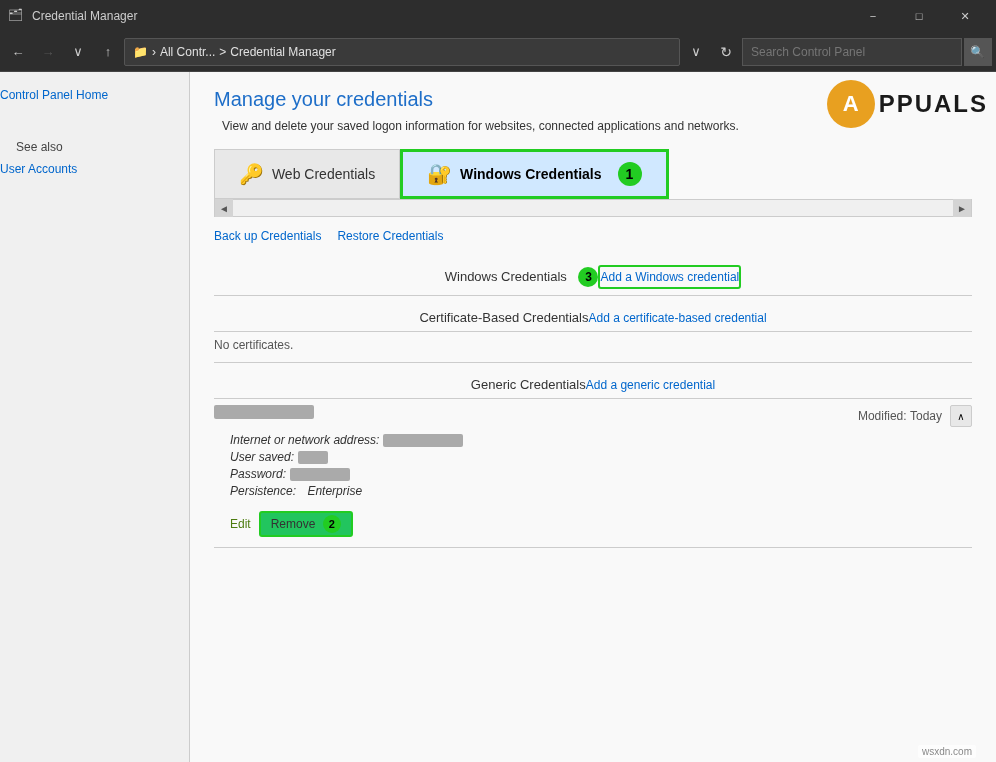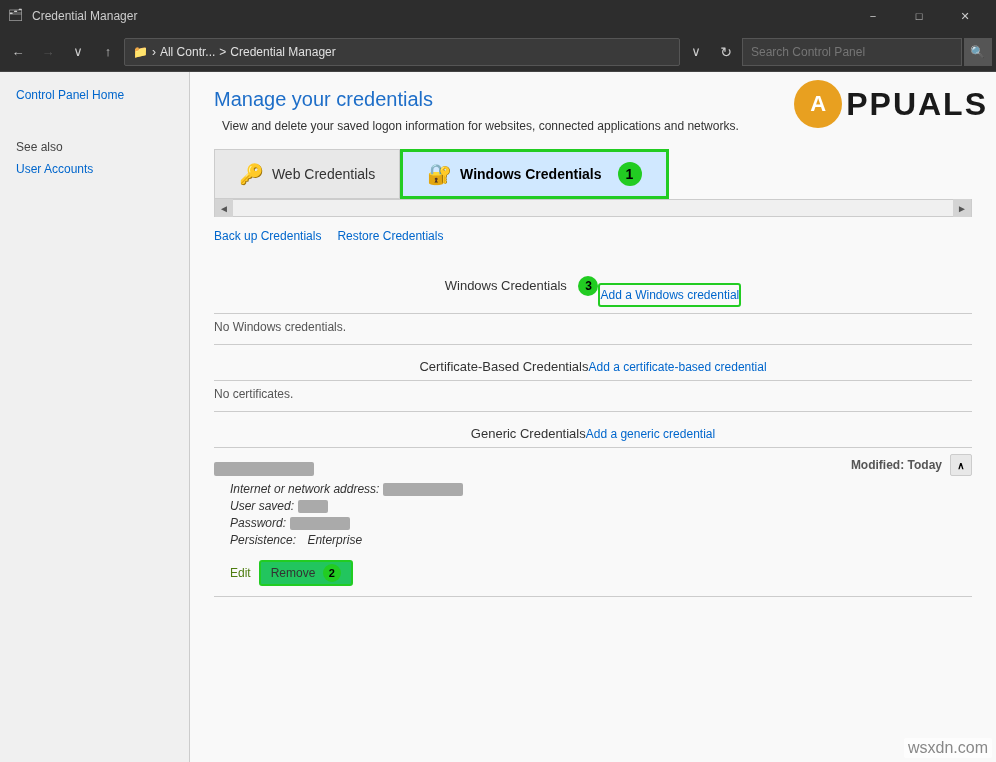--- a/index.html
+++ b/index.html
@@ -59,21 +59,21 @@
     .main-area {
       display: flex; height: calc(762px - 72px);
     }
 
     
     .sidebar {
       width: 190px; background: #f0f0f0; padding: 12px 0;
       border-right: 1px solid #ccc;
     }
     .sidebar-link {
-      display: block; padding: 4px 16px; color: #0066cc; font-size: 12px;
+      display: block; padding: 4px 0; color: #0066cc; font-size: 12px;
       text-decoration: none; cursor: pointer;
     }
     .sidebar-section { margin-top: 30px; }
     .sidebar-see-also {
       padding: 4px 16px; font-size: 12px; color: #444; font-style: normal;
     }
 
     
     .content {
       flex: 1; background: #f9f9f9; padding: 16px 24px; overflow-y: auto;
@@ -126,33 +126,33 @@
     .cred-section { margin-bottom: 0; }
     .section-header {
       display: flex; align-items: center; justify-content: center;
       padding: 6px 0; border-bottom: 1px solid #ccc;
     }
     .section-title { font-size: 13px; color: #333; font-weight: normal; }
     .section-add-link {
       color: #0066cc; font-size: 12px; cursor: pointer; text-decoration: none;
     }
     .section-add-link.highlighted {
-      border: 2px solid #22cc22; padding: 3px 0; border-radius: 3px; margin-top: 18px;
+      border: 2px solid #22cc22; padding: 3px 0; border-radius: 3px;
     }
     .section-empty {
       font-size: 12px; color: #555; padding: 6px 0 10px 0;
       border-bottom: 1px solid #ccc;
     }
 
     
     .cred-entry {
       padding: 6px 0; border-bottom: 1px solid #ccc;
     }
     .cred-entry-header {
-      display: flex; align-items: flex-end; justify-content: space-between; font-weight: bold;
+      display: flex; align-items: flex-start; justify-content: space-between;
     }
     .cred-entry-name {
       font-size: 12px; color: #aaa; background: #aaa; border-radius: 2px;
       min-width: 100px; height: 14px;
     }
     .cred-entry-modified {
       font-size: 12px; color: #555;
     }
     .cred-entry-details {
       padding: 6px 16px;
@@ -185,27 +185,27 @@
     .watermark {
       position: absolute; top: 8px; right: 8px;
       display: flex; align-items: center; gap: 4px;
     }
     .watermark-icon {
       width: 48px; height: 48px; background: #e8a020; border-radius: 50%;
       display: flex; align-items: center; justify-content: center;
       font-size: 22px; color: white; font-weight: bold;
     }
     .watermark-text {
-      font-size: 32px; font-weight: bold; color: #1a1a1a; letter-spacing: 2px;
+      font-size: 24px; font-weight: bold; color: #1a1a1a; letter-spacing: 2px;
     }
 
     
     .wsxdn {
-      position: fixed; bottom: 4px; right: 4px;
-      font-size: 16px; color: #888; background: rgba(255,255,255,0.7);
+      position: fixed; bottom: 4px; right: 20px;
+      font-size: 10px; color: #888; background: rgba(255,255,255,0.7);
       padding: 1px 4px; border-radius: 2px;
     }
     .chevron-expand {
       width: 22px; height: 22px; border: 1px solid #ccc; background: #e8e8e8;
       display: flex; align-items: center; justify-content: center;
       font-size: 10px; cursor: pointer; border-radius: 2px;
     }
   </style>
 </head>
 <body>
@@ -284,21 +284,20 @@
     </div>
 
     <div class="cred-section">
       <div class="section-header">
         <span class="section-title">
           <span>Windows Credentials</span>
           <span class="badge" style="display:inline-flex; width:20px; height:20px; font-size:12px;">3</span>
         </span>
         <a class="section-add-link highlighted">Add a Windows credential</a>
       </div>
-      <div class="section-empty">No Windows credentials.</div>
     </div>
 
     <div class="cred-section" style="margin-top:8px;">
       <div class="section-header">
         <span class="section-title">Certificate-Based Credentials</span>
         <a class="section-add-link">Add a certificate-based credential</a>
       </div>
       <div class="section-empty">No certificates.</div>
     </div>
 

